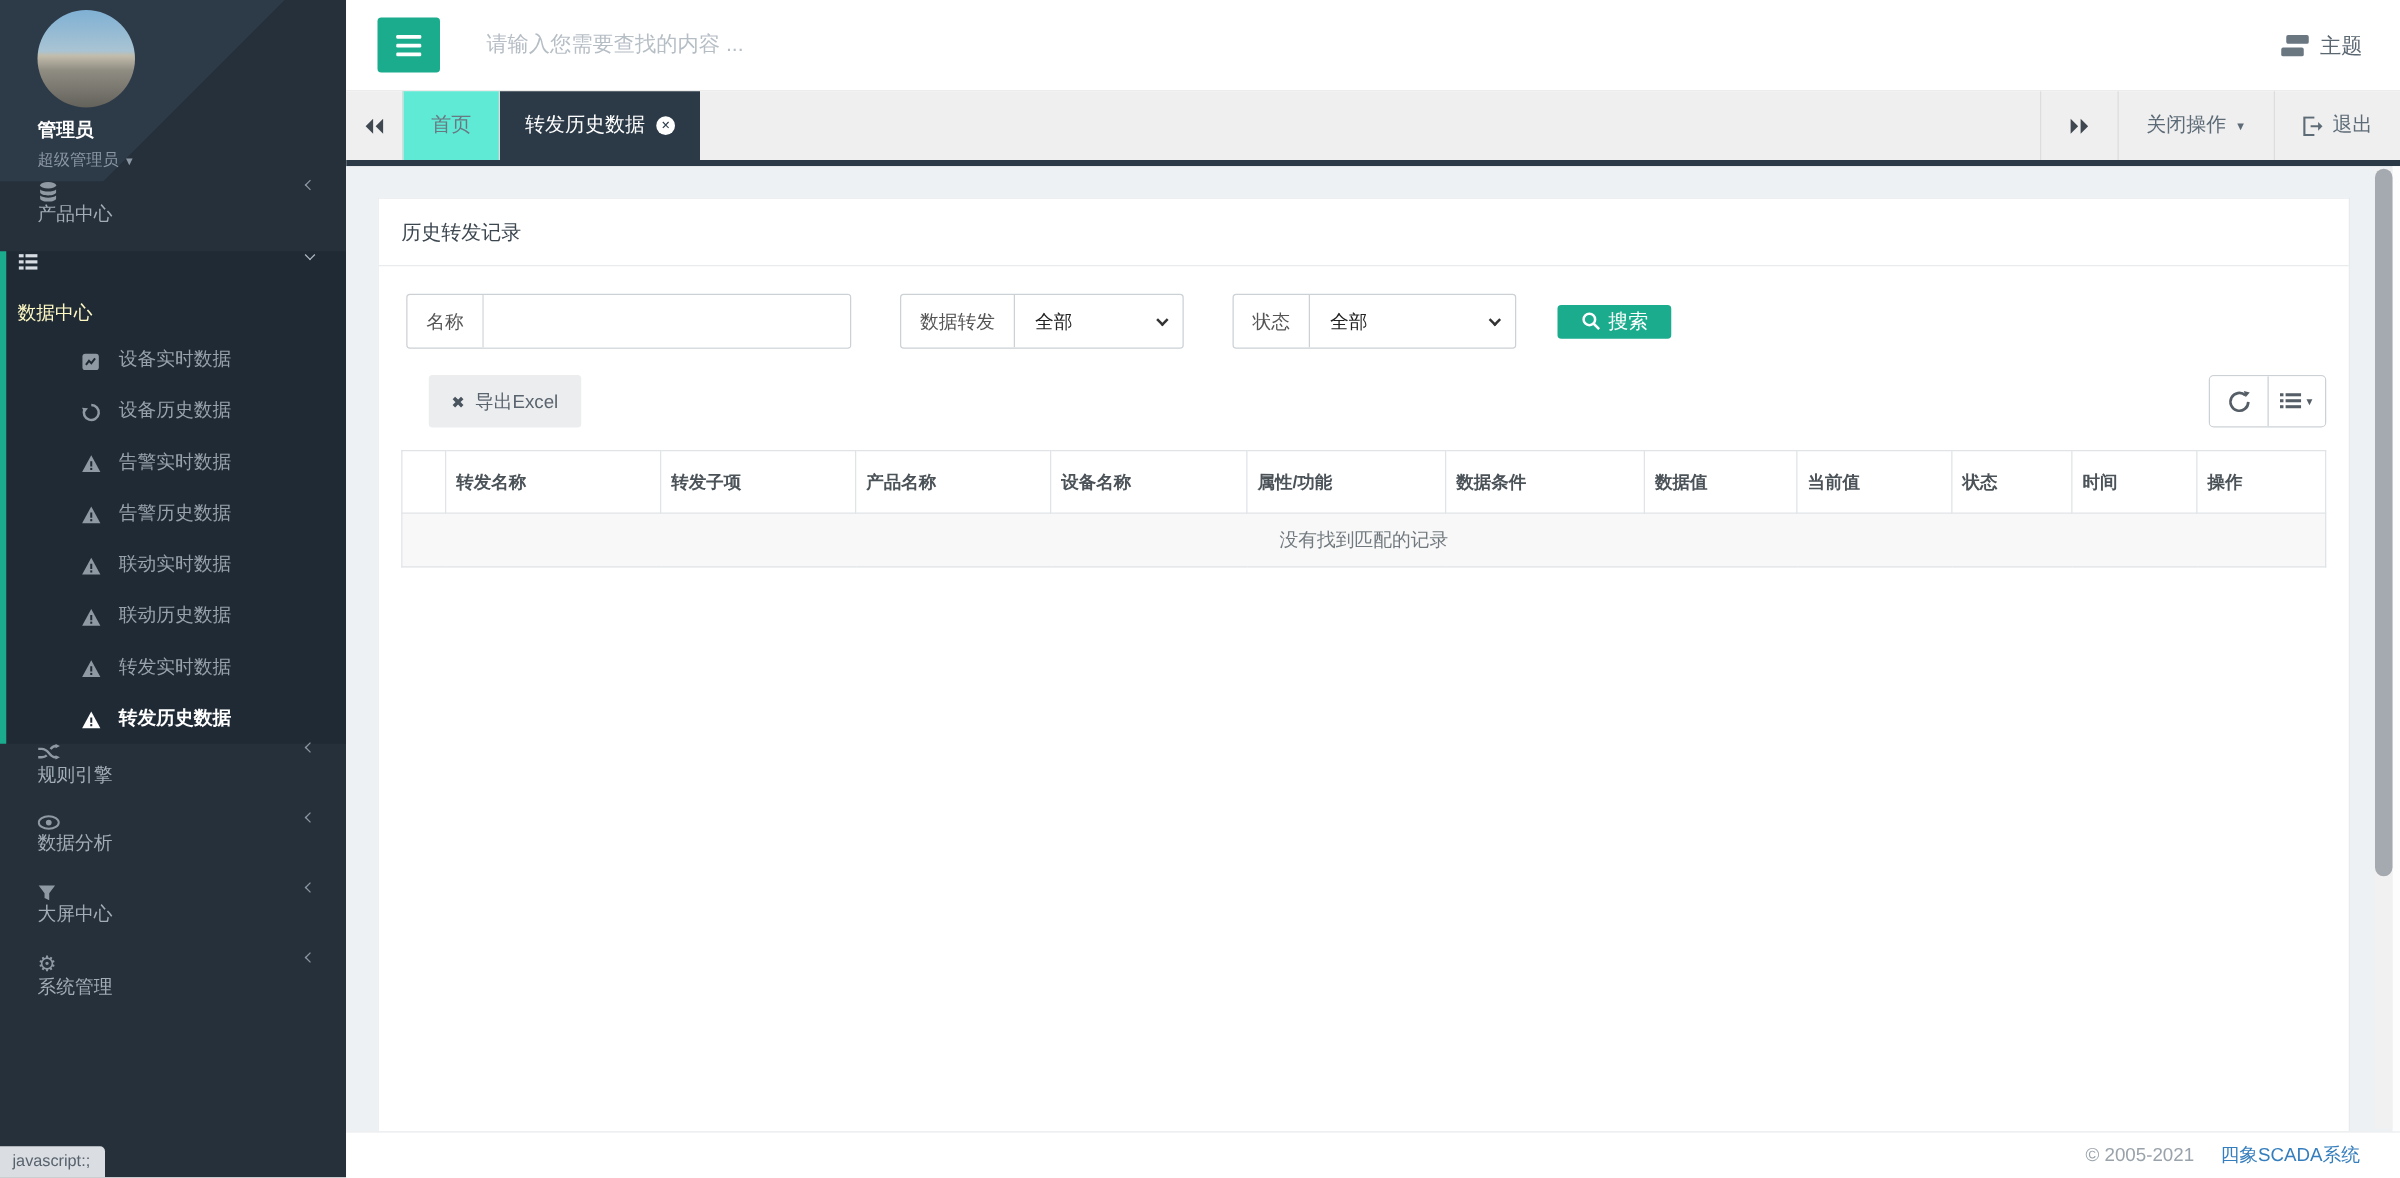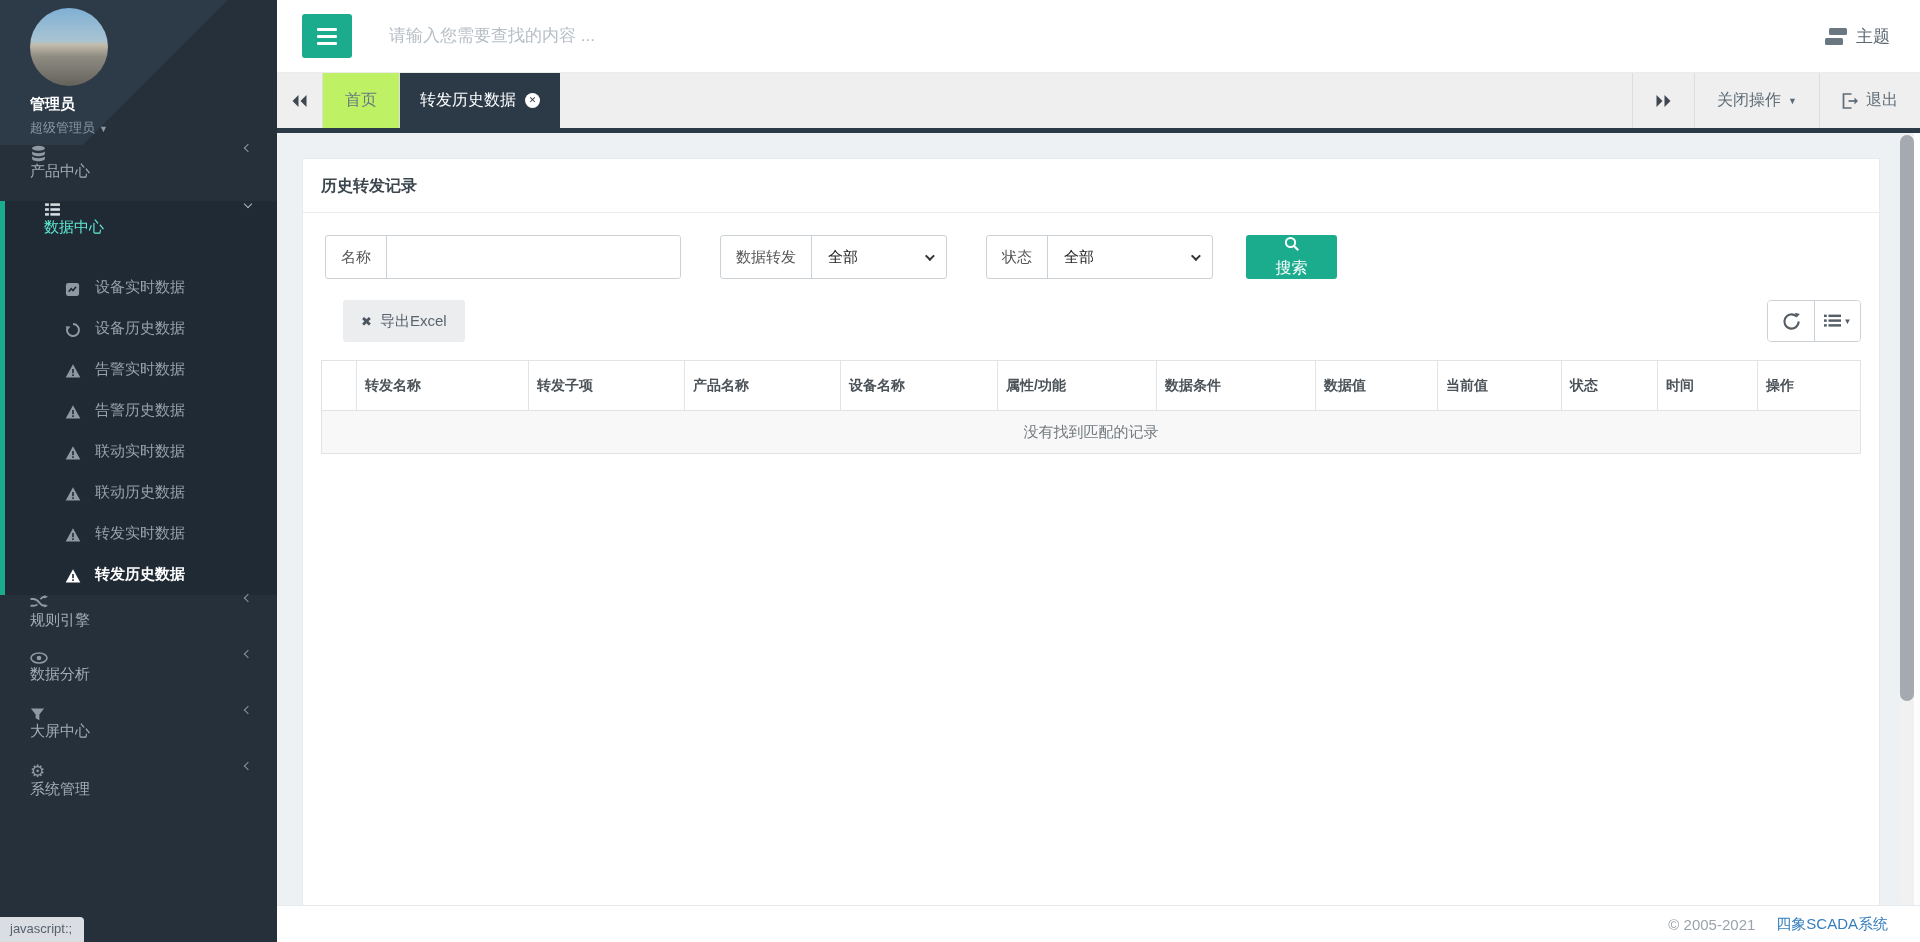--- a/index.html
+++ b/index.html
@@ -19,21 +19,21 @@
   .user-role .caret { font-size:9px; color:#8b97a3; margin-left:4px; }
 
   .menu-item { position:relative; display:flex; align-items:flex-start; height:56px;
     padding-left:30px; font-size:15px; font-weight:normal; color:#a3adb7; cursor:pointer;flex-direction:column; }
   .menu-item .mi-icon { width:20px; margin-right:13px; display:inline-flex; color:#8e99a4; }
   .chev { position:absolute; right:26px; width:6px; height:6px;
     border-right:1.6px solid #8b97a2; border-bottom:1.6px solid #8b97a2; }
   .chev.left { transform:rotate(135deg); }
   .chev.down { transform:rotate(45deg); }
   .menu-section { background:#1f2a35; border-left:5px solid #1bac8e; }
-  .menu-section .menu-item { padding-left:39px; color:#5eead4; height:55px; }
+  .menu-section .menu-item { padding-left:9px; color:#fef9c3; height:55px;gap:23px; }
   .menu-section .menu-item .mi-icon { color:#d7dde2; }
   .menu-section .chev { right:26px; border-color:#aeb8c1; }
   .submenu { padding-bottom:11px; }
   .sub-item { display:flex; align-items:flex-end; height:41px; padding-left:60px;
     font-size:15px; color:#97a2ac; cursor:pointer; }
   .sub-item .mi-icon { width:18px; margin-right:12px; display:inline-flex; color:#8e99a4; }
   .sub-item.active { color:#fff; font-weight:bold; }
   .sub-item.active .mi-icon { color:#fff; }
   .gear-glyph { font-size:17px; line-height:1; }
   .status-tip { position:absolute; left:0; bottom:0; padding:4px 12px 6px 10px;
@@ -54,57 +54,57 @@
   .top-search::placeholder { color:#b6bec5; }
   .topbar .spacer { flex:1; }
   .theme-box { display:flex; align-items:center; gap:8px; color:#5a6670;
     font-size:17px; cursor:pointer; }
   .theme-box svg { color:#6a7680; }
 
   .tabbar { height:55px; background:#efefef; display:flex; align-items:stretch; }
   .tb-cell { display:flex; align-items:center; justify-content:center; cursor:pointer;
     color:#474f57; }
   .rewind-cell { width:45px; }
-  .tab { padding:0 22px; font-size:16px; color:#6a7883; background:#bef264;
+  .tab { padding:0 22px; font-size:16px; color:#6a7883; background:#5eead4;
     border-left:1px solid #ddd; border-right:1px solid #ddd; display:flex;
     align-items:center; cursor:pointer; }
   .tab.active { background:#2c3a48; color:#fff; border:none; padding:0 20px; }
   .tab-close { margin-left:9px; width:15px; height:15px; border-radius:50%; background:#fff;
     color:#2c3a48; font-size:9px; line-height:15px; text-align:center; font-weight:bold;
     cursor:pointer; }
   .tabbar .spacer { flex:1; }
   .tb-btn { display:flex; align-items:center; gap:7px; padding:0 22px;
     border-left:1px solid #ddd; font-size:16px; color:#5d6b77; cursor:pointer; }
   .tb-btn .caret { font-size:9px; color:#5d6b77; }
   .dark-rule { height:5px; background:#2c3a48; }
 
   
   .wrapper { flex:1; background:#eef1f4; padding:25px 40px 0 25px; overflow:hidden; }
   .card { background:#fff; height:100%; border:1px solid #e8ebee; border-bottom:none; }
   .card-head { padding:17px 18px 15px; border-bottom:1px solid #e9ecee; }
-  .card-title { font-size:16px; font-weight:bold; color:#3c464f; }
+  .card-title { font-size:16px; font-weight:normal; color:#3c464f; }
   .card-body { padding:22px 18px 0; }
 
   .filter-row { display:flex; align-items:center; padding-left:4px; }
   .input-group { display:flex; height:44px; border:1px solid #ccd1d5; border-radius:3px;
     background:#fff; overflow:hidden; }
   .ig-addon { display:flex; align-items:center; padding:0 15px; font-size:15px; color:#555;
     border-right:1px solid #ccd1d5; white-space:nowrap; }
   .ig-input { border:none; outline:none; font-size:15px; padding:0 12px; color:#333; }
   .name-group { width:356px; margin-right:39px; }
   .name-group .ig-input { flex:1; }
   .fwd-group { width:227px; margin-right:39px; }
   .stat-group { width:227px; margin-right:33px; }
   .ig-select { flex:1; display:flex; align-items:center; justify-content:space-between;
     padding:0 14px 0 16px; font-size:15px; color:#222; cursor:pointer;font-family:Liberation Serif, serif; }
   .sel-chev { width:7px; height:7px; border-right:2px solid #333; border-bottom:2px solid #333;
     transform:rotate(45deg) translateY(-2px); }
-  .search-btn { width:91px; height:44px; background:#1bac8e; color:#fff; border:none;
+  .search-btn { width:91px; height:27px; background:#1bac8e; color:#fff; border:none;
     border-radius:3px; font-size:16px; display:flex; align-items:center; justify-content:center;
-    gap:6px; cursor:pointer;flex-direction:column; }
+    gap:6px; cursor:pointer; }
 
   .toolbar-row { margin-top:21px; display:flex; align-items:center; justify-content:space-between; }
   .export-btn { margin-left:22px; height:42px; padding:0 18px; background:#ecedef;
     border:none; border-radius:3px; font-size:15px; color:#5a646e; display:flex;
     align-items:center; gap:8px; cursor:pointer; }
   .export-btn .x-glyph { font-size:13px; color:#4a545e; }
   .icon-group { display:flex; height:42px; border:1px solid #ccd1d5; border-radius:4px;
     overflow:hidden; }
   .icon-cell { width:46px; display:flex; align-items:center; justify-content:center;
     color:#555e66; cursor:pointer; background:#fff; }

